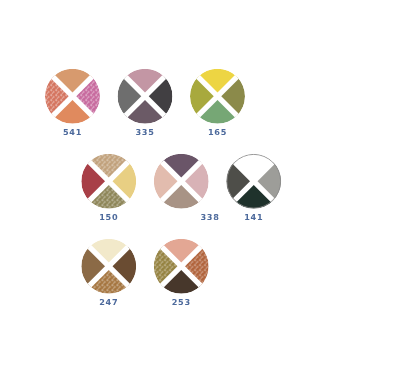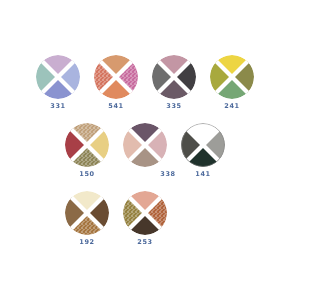--- a/index.html
+++ b/index.html
@@ -57,40 +57,20 @@
 </style>
 </head>
 <body>
 
 <div id="swatch-board" style="background: rgb(255, 255, 255);">
     <div class="swatch-row" style="top: 55px; left: 29px;">
       <div class="swatch-cell">
         <div class="swatch-wheel">
           <svg viewBox="0 0 44 44" width="44" height="44">
             <defs>
-              <clipPath id="clip-331">
-                <circle cx="22" cy="22" r="22"></circle>
-              </clipPath>
-            </defs>
-            <g clip-path="url(#clip-331)">
-              <path d="M 22 22 L 0 0 L 44 0 Z" fill="#c9aed0"></path>
-              <path d="M 22 22 L 0 0 L 0 44 Z" fill="#9cc3bb"></path>
-              <path d="M 22 22 L 44 0 L 44 44 Z" fill="#a9b4df"></path>
-              <path d="M 22 22 L 0 44 L 44 44 Z" fill="#8a93d0"></path>
-              <line x1="0" y1="0" x2="44" y2="44" stroke="#ffffff" stroke-width="4.2"></line>
-              <line x1="44" y1="0" x2="0" y2="44" stroke="#ffffff" stroke-width="4.2"></line>
-            </g>
-          </svg>
-        </div>
-        <div class="swatch-label" style="color: rgb(77, 106, 156);">331</div>
-      </div>
-      <div class="swatch-cell">
-        <div class="swatch-wheel">
-          <svg viewBox="0 0 44 44" width="44" height="44">
-            <defs>
               <clipPath id="clip-332">
                 <circle cx="22" cy="22" r="22"></circle>
               </clipPath>
               <pattern id="pat-0" width="4" height="4" patternUnits="userSpaceOnUse">
                 <rect width="4" height="4" fill="#d4745f"></rect>
                 <circle cx="1" cy="1" r="0.9" fill="#ffffff" opacity="0.45"></circle>
                 <circle cx="3" cy="2.4" r="0.7" fill="#ffffff" opacity="0.45"></circle>
                 <circle cx="2" cy="3.4" r="0.6" fill="#ffffff" opacity="0.45"></circle>
               </pattern>
               <pattern id="pat-1" width="4" height="4" patternUnits="userSpaceOnUse">
@@ -143,21 +123,21 @@
             <g clip-path="url(#clip-336)">
               <path d="M 22 22 L 0 0 L 44 0 Z" fill="#edd543"></path>
               <path d="M 22 22 L 0 0 L 0 44 Z" fill="#a8a93d"></path>
               <path d="M 22 22 L 44 0 L 44 44 Z" fill="#8b8a4a"></path>
               <path d="M 22 22 L 0 44 L 44 44 Z" fill="#76a775"></path>
               <line x1="0" y1="0" x2="44" y2="44" stroke="#ffffff" stroke-width="4.2"></line>
               <line x1="44" y1="0" x2="0" y2="44" stroke="#ffffff" stroke-width="4.2"></line>
             </g>
           </svg>
         </div>
-        <div class="swatch-label" style="color: rgb(77, 106, 156);">241</div>
+        <div class="swatch-label" style="color: rgb(77, 106, 156);">165</div>
       </div>
     </div>
     <div class="swatch-row" style="top: 123px; left: 58px;">
       <div class="swatch-cell">
         <div class="swatch-wheel">
           <svg viewBox="0 0 44 44" width="44" height="44">
             <defs>
               <clipPath id="clip-337">
                 <circle cx="22" cy="22" r="22"></circle>
               </clipPath>
@@ -246,21 +226,21 @@
             <g clip-path="url(#clip-343)">
               <path d="M 22 22 L 0 0 L 44 0 Z" fill="#f2e9ca"></path>
               <path d="M 22 22 L 0 0 L 0 44 Z" fill="#8b6a46"></path>
               <path d="M 22 22 L 44 0 L 44 44 Z" fill="#6a4c32"></path>
               <path d="M 22 22 L 0 44 L 44 44 Z" fill="url(#pat-4)"></path>
               <line x1="0" y1="0" x2="44" y2="44" stroke="#ffffff" stroke-width="4.2"></line>
               <line x1="44" y1="0" x2="0" y2="44" stroke="#ffffff" stroke-width="4.2"></line>
             </g>
           </svg>
         </div>
-        <div class="swatch-label" style="color: rgb(77, 106, 156);">192</div>
+        <div class="swatch-label" style="color: rgb(77, 106, 156);">247</div>
       </div>
       <div class="swatch-cell">
         <div class="swatch-wheel">
           <svg viewBox="0 0 44 44" width="44" height="44">
             <defs>
               <clipPath id="clip-345">
                 <circle cx="22" cy="22" r="22"></circle>
               </clipPath>
               <pattern id="pat-5" width="4" height="4" patternUnits="userSpaceOnUse">
                 <rect width="4" height="4" fill="#94813f"></rect>

